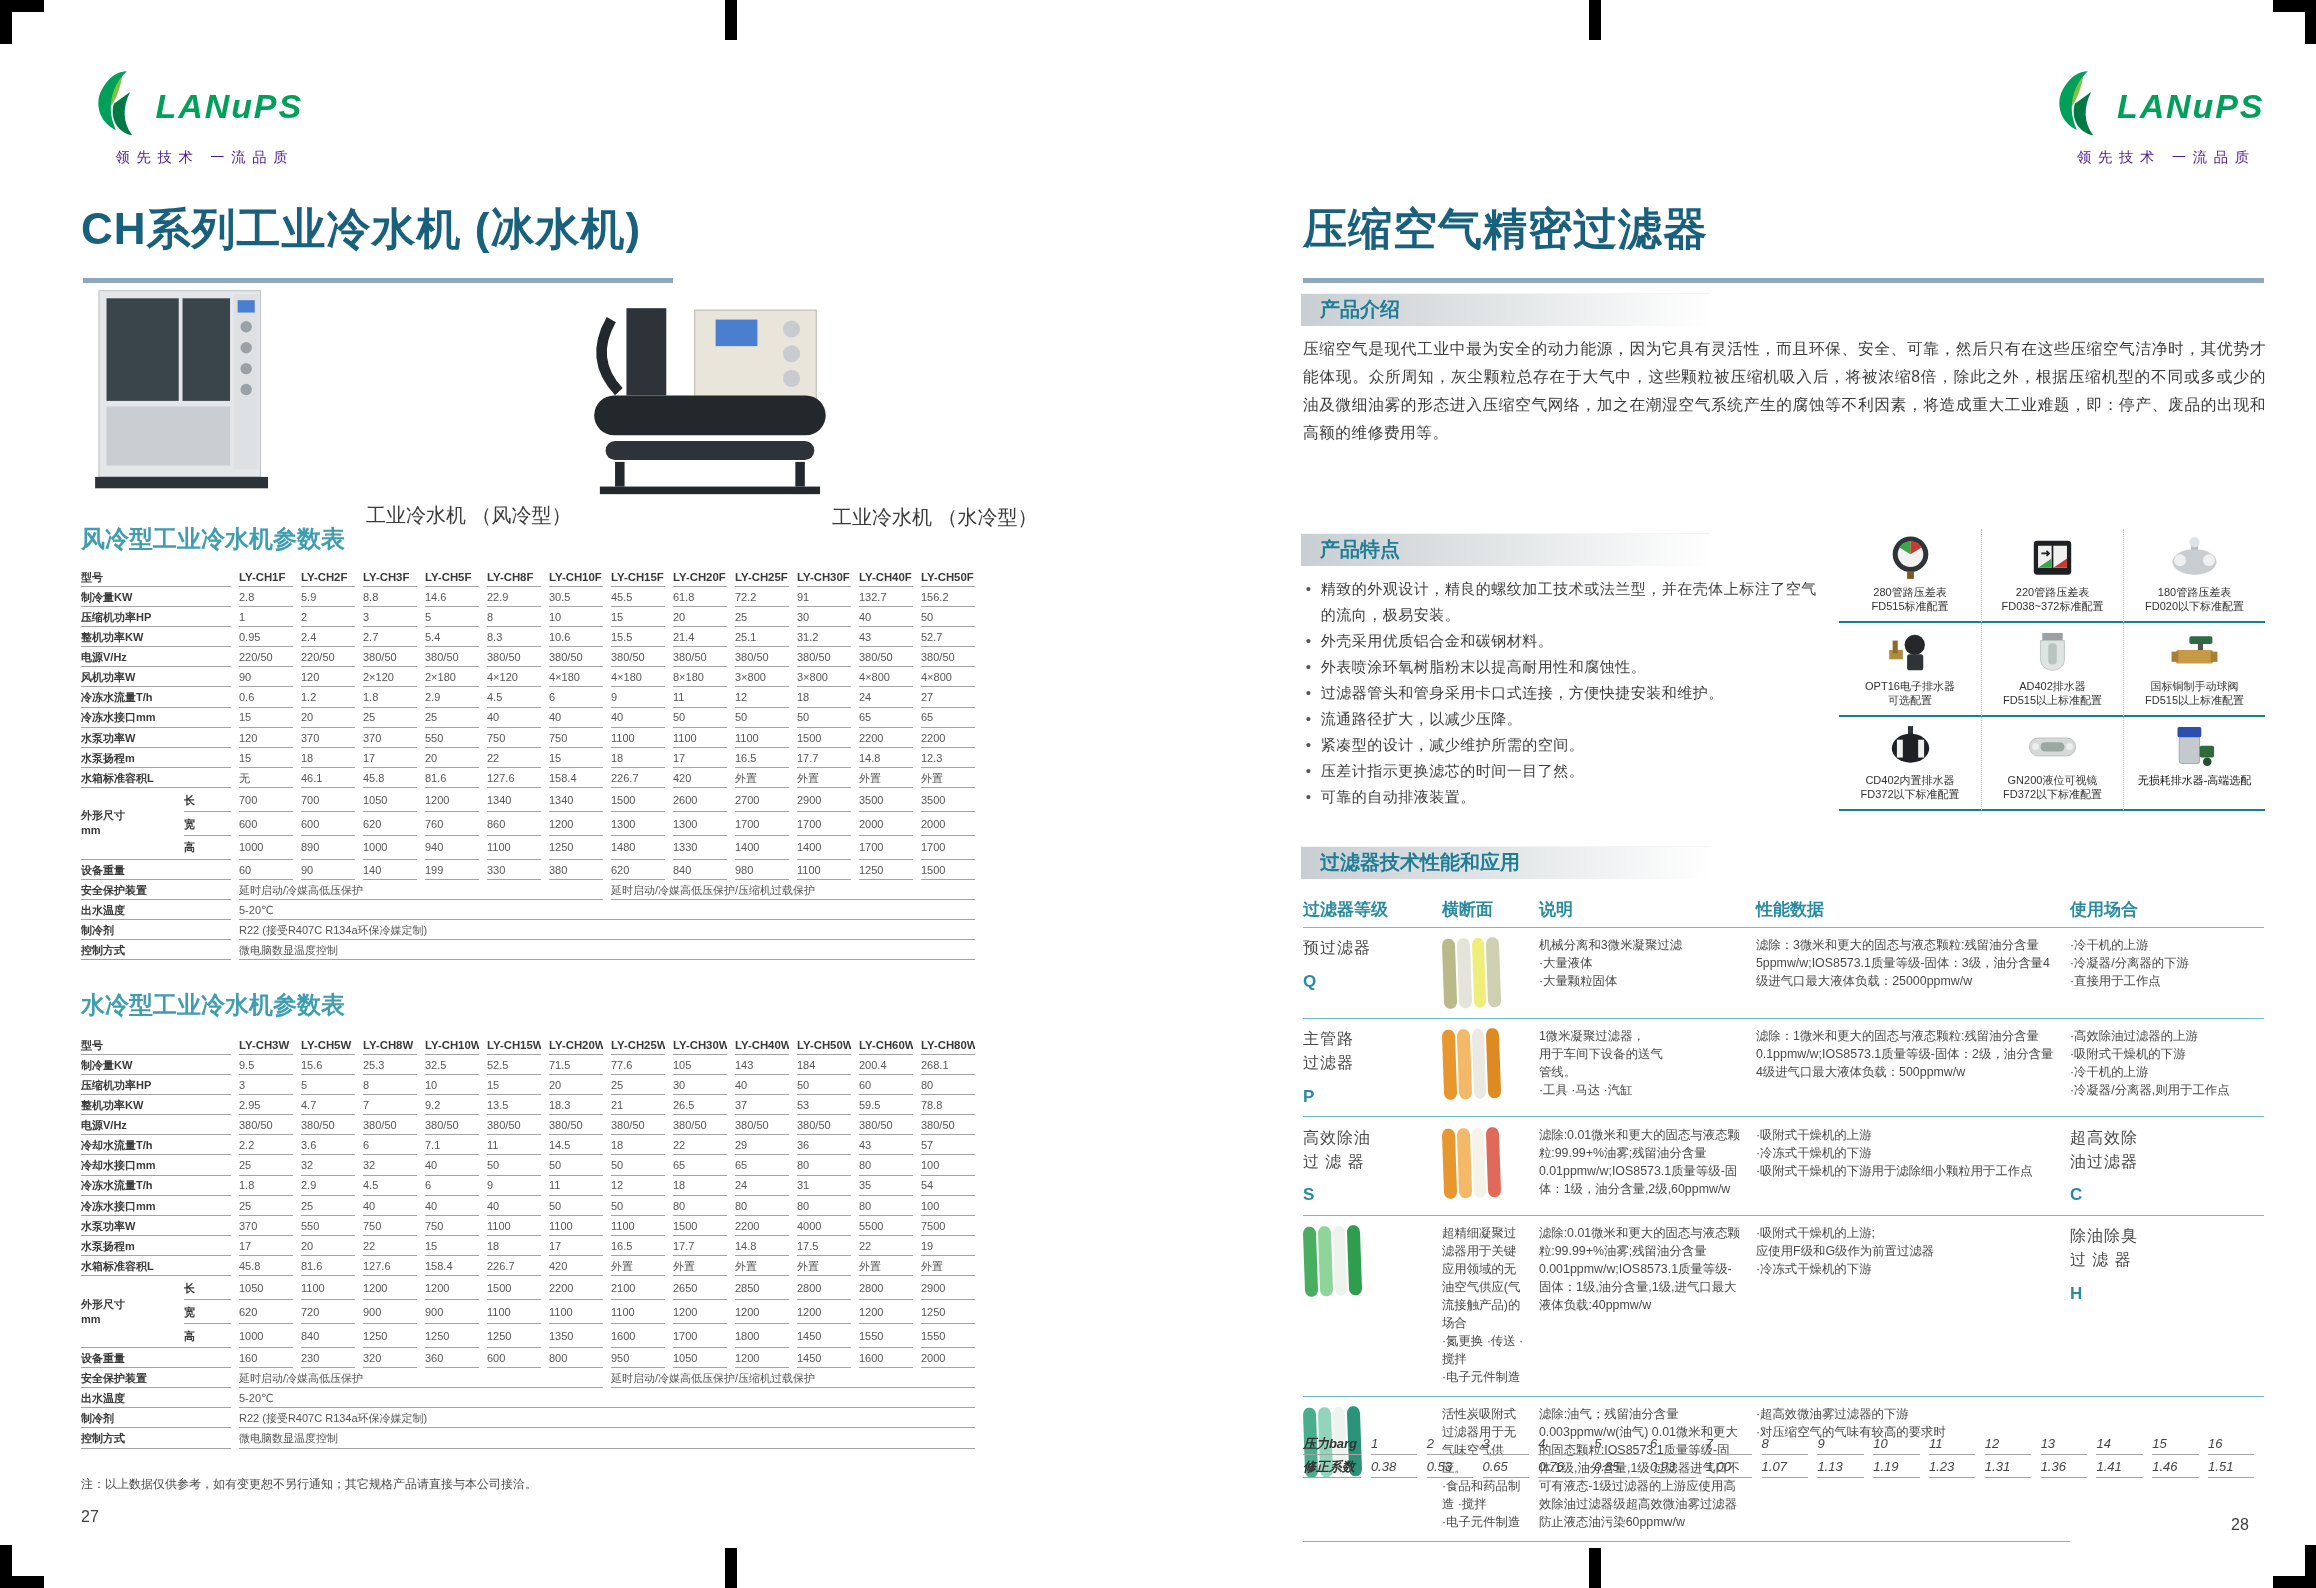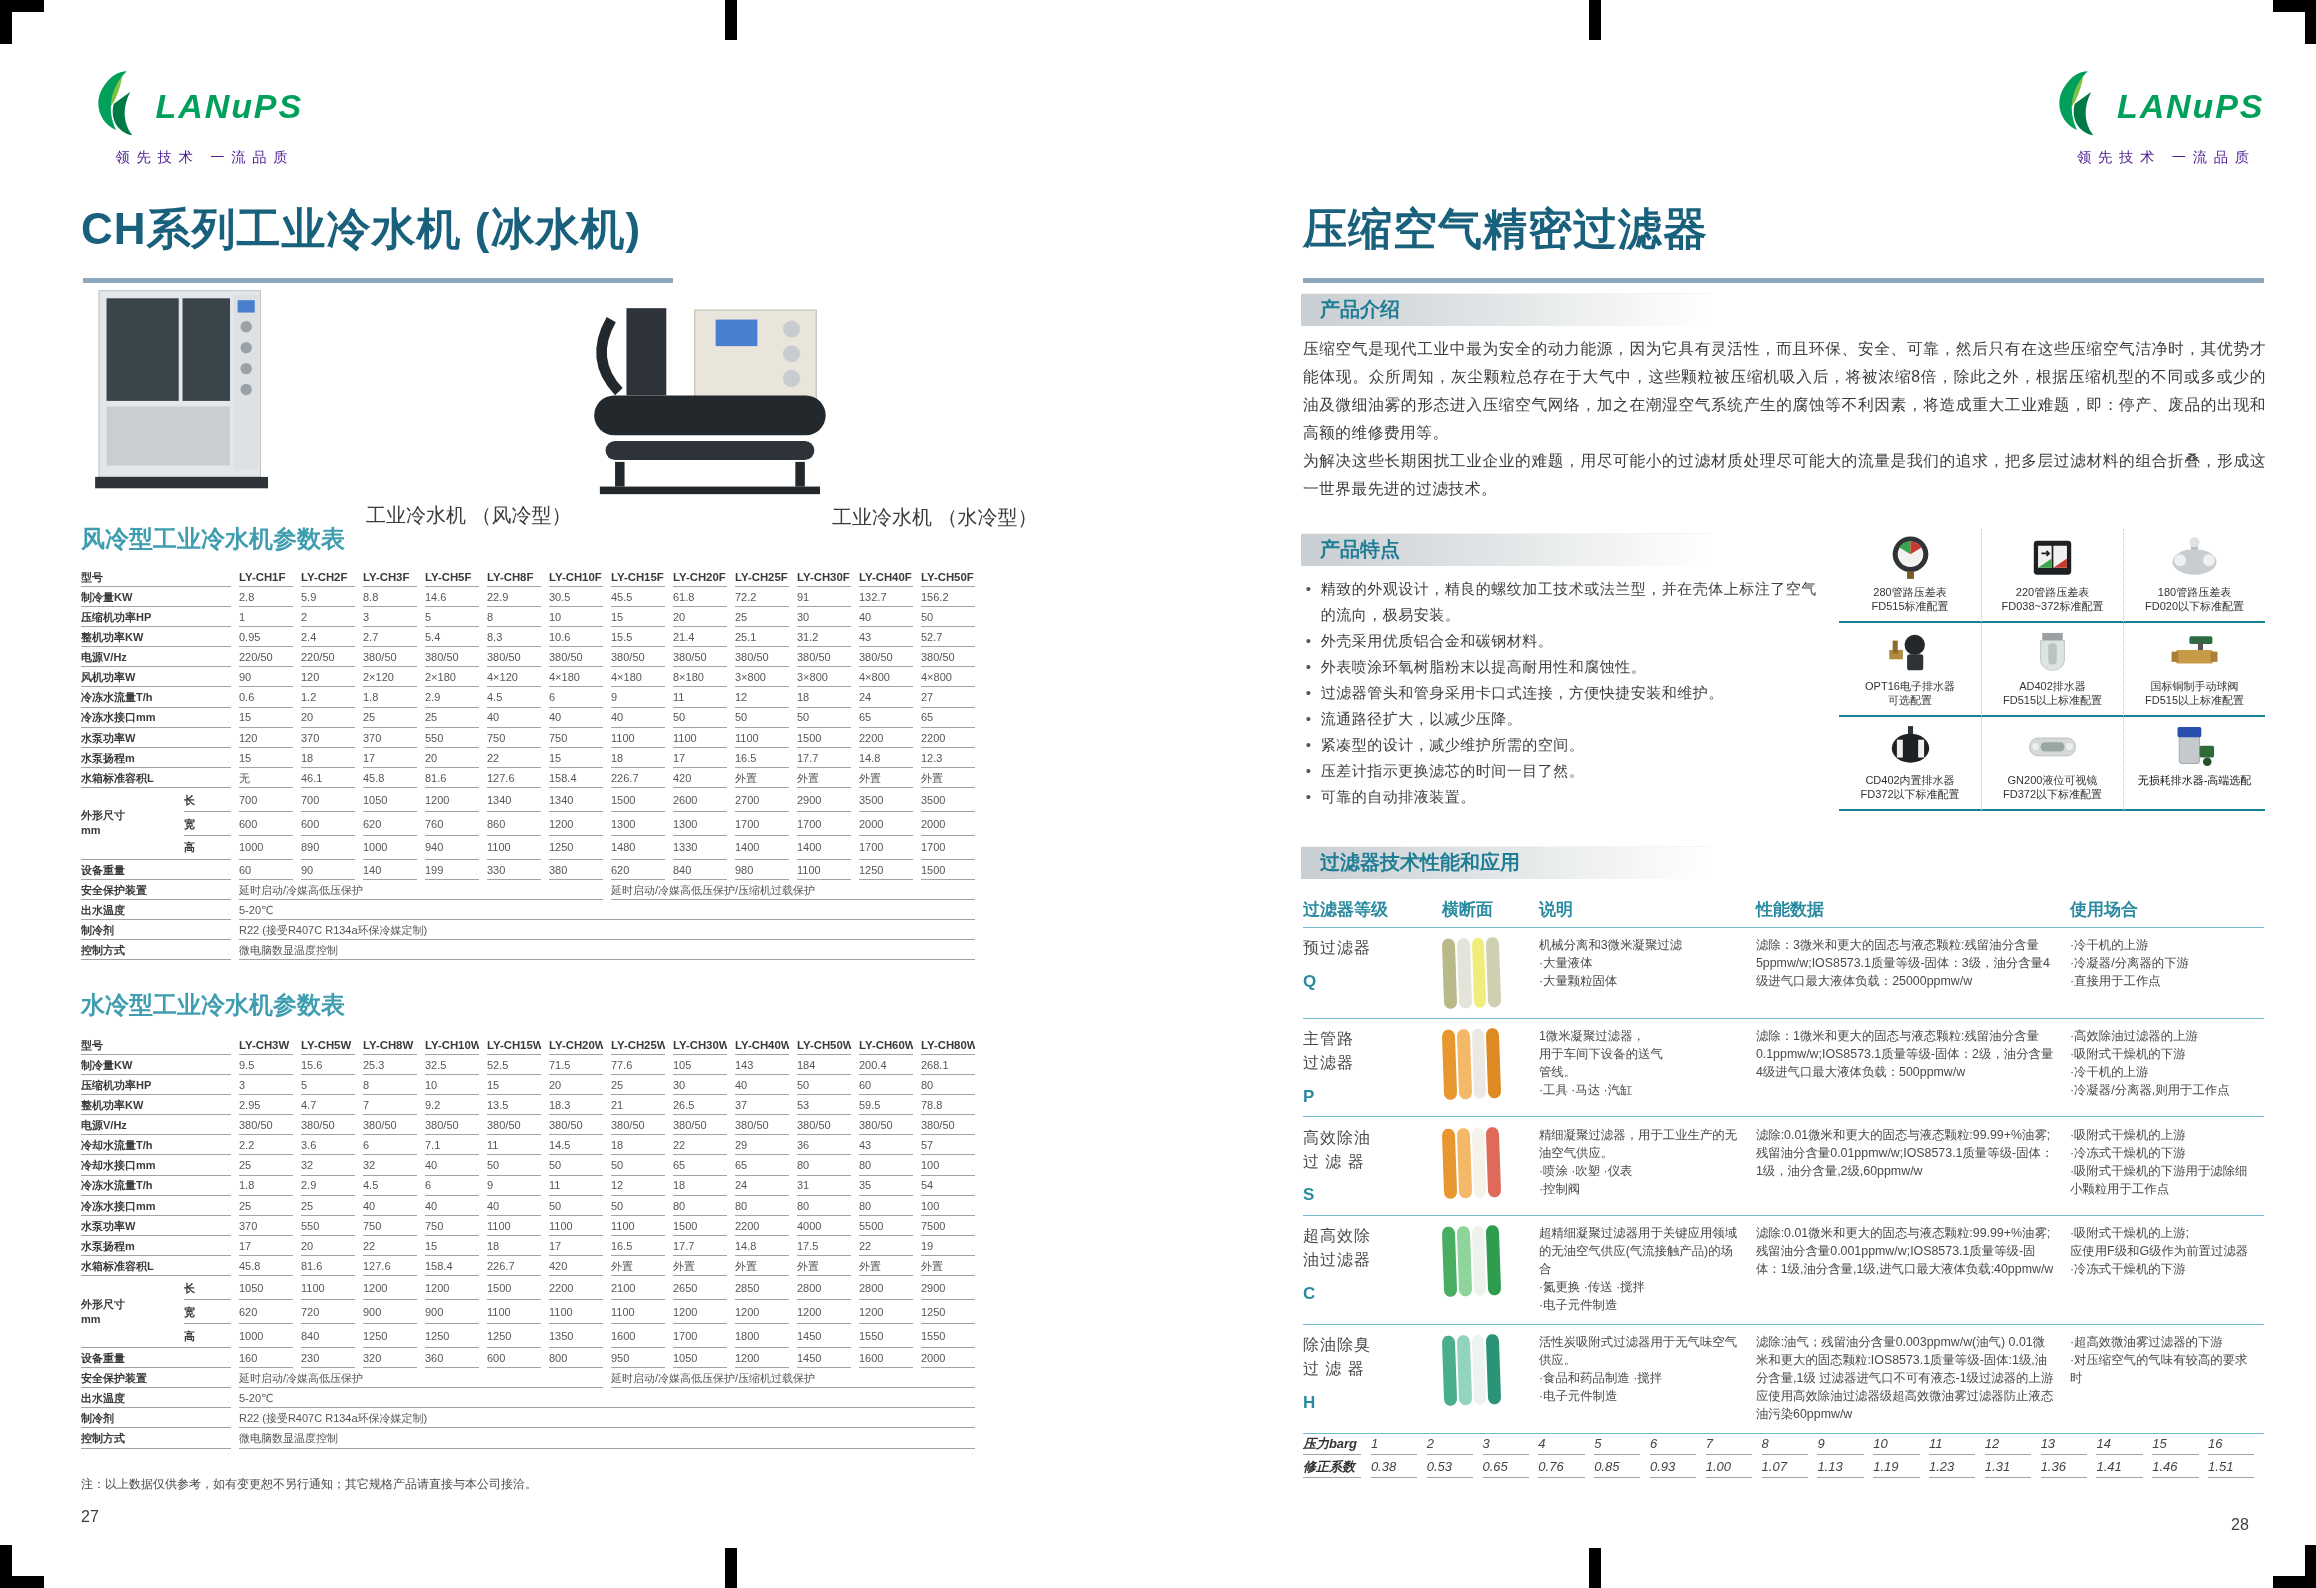--- a/index.html
+++ b/index.html
@@ -1559,21 +1559,20 @@
     </div>
     <div class="logo-tag">领先技术 一流品质</div>
   </div>
 
   <h1 class="ptitle" style="left:1.9px;top:200px;margin:0;">压缩空气精密过滤器</h1>
   <div class="trule" style="left:1.9px;top:278px;width:961px;"></div>
 
   <div class="secbar" style="left:0;top:293px;">产品介绍</div>
   <div id="intro" style="left:1.9px;top:335px;width:963px;">
       <p class="intro-p">压缩空气是现代工业中最为安全的动力能源，因为它具有灵活性，而且环保、安全、可靠，然后只有在这些压缩空气洁净时，其优势才能体现。众所周知，灰尘颗粒总存在于大气中，这些颗粒被压缩机吸入后，将被浓缩8倍，除此之外，根据压缩机型的不同或多或少的油及微细油雾的形态进入压缩空气网络，加之在潮湿空气系统产生的腐蚀等不利因素，将造成重大工业难题，即：停产、废品的出现和高额的维修费用等。</p>
-      <p class="intro-p">为解决这些长期困扰工业企业的难题，用尽可能小的过滤材质处理尽可能大的流量是我们的追求，把多层过滤材料的组合折叠，形成这一世界最先进的过滤技术。</p>
     </div>
 
   <div class="secbar" style="left:0;top:533px;">产品特点</div>
   <ul id="features" style="left:3.8px;top:576px;width:525px;">
       <li class="feat">精致的外观设计，精良的螺纹加工技术或法兰型，并在壳体上标注了空气的流向，极易安装。</li>
       <li class="feat">外壳采用优质铝合金和碳钢材料。</li>
       <li class="feat">外表喷涂环氧树脂粉末以提高耐用性和腐蚀性。</li>
       <li class="feat">过滤器管头和管身采用卡口式连接，方便快捷安装和维护。</li>
       <li class="feat">流通路径扩大，以减少压降。</li>
       <li class="feat">紧凑型的设计，减少维护所需的空间。</li>
@@ -1757,25 +1756,20 @@
         <div class="gletter">S</div>
       </div>
       <div class="ftd fxsec">
         <div class="xsec">
           <div class="strip" style="background: rgb(232, 150, 46);"></div>
           <div class="strip" style="background: rgb(243, 185, 104);"></div>
           <div class="strip" style="background: rgb(245, 242, 234);"></div>
           <div class="strip" style="background: rgb(224, 106, 90);"></div>
         </div>
       </div>
-      <div class="ftd fdesc">
-        <div>精细凝聚过滤器，用于工业生产的无油空气供应。</div>
-        <div>·喷涂 ·吹塑 ·仪表</div>
-        <div>·控制阀</div>
-      </div>
       <div class="ftd fperf">滤除:0.01微米和更大的固态与液态颗粒:99.99+%油雾;残留油分含量0.01ppmw/w;IOS8573.1质量等级-固体：1级，油分含量,2级,60ppmw/w</div>
       <div class="ftd fusage">
         <div>·吸附式干燥机的上游</div>
         <div>·冷冻式干燥机的下游</div>
         <div>·吸附式干燥机的下游用于滤除细小颗粒用于工作点</div>
       </div>
       <div class="ftd fgrade">
         <div class="gname">超高效除</div>
         <div class="gname">油过滤器</div>
         <div class="gletter">C</div>

